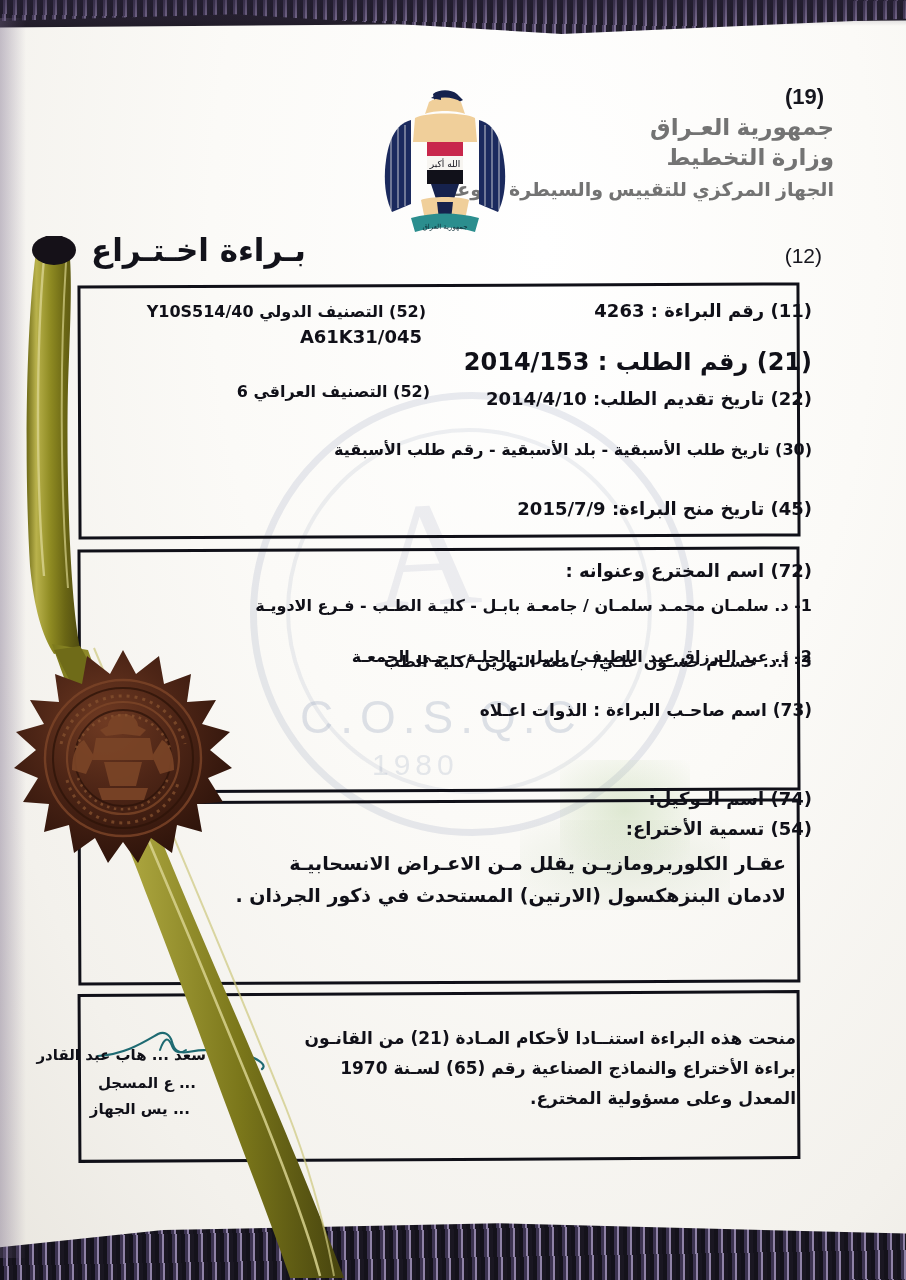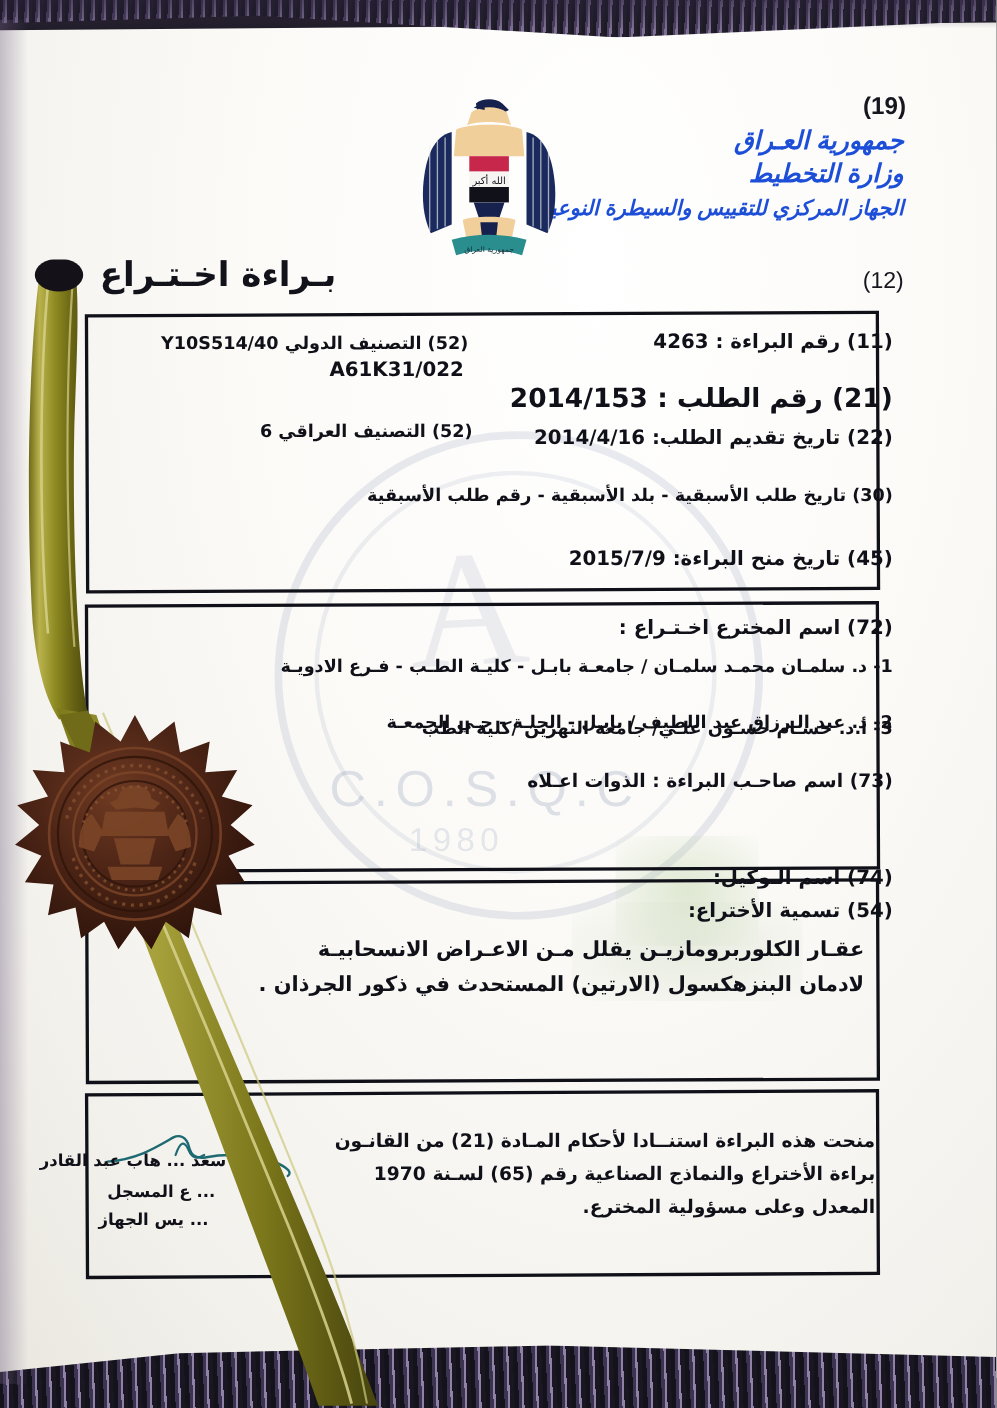--- a/index.html
+++ b/index.html
@@ -132,25 +132,24 @@
     pointer-events: none;
   }
   .code19 {
     position: absolute;
     right: 82px; top: 84px;
     font-size: 22px; font-weight: bold; color: #16161e;
     direction: ltr;
   }
   .hdr-lines {
     position: absolute;
-    right: 84px; top: 112px;
+    right: 72px; top: 112px;
     text-align: right;
-    color: #1d4ed8;
+    color: #737373;
     line-height: 1.32;
-    font-style: italic;
   }
   .hdr-l1 { font-size: 23px; font-weight: bold; letter-spacing: 1px; }
   .hdr-l2 { font-size: 23px; font-weight: bold; letter-spacing: 1px; }
   .hdr-l3 { font-size: 19px; font-weight: bold; margin-top: 4px; }
 
   .emblem {
     position: absolute;
     left: 381px; top: 84px;
     width: 128px; height: 152px;
   }
@@ -329,29 +328,29 @@
 
   <div class="fld r f21">
     <span>(21)</span>
     <span>رقم الطلب :</span>
     <span class="num">2014/153</span>
   </div>
 
   <div class="fld r f22">
     <span>(22)</span>
     <span>تاريخ تقديم الطلب:</span>
-    <span class="num">2014/4/16</span>
+    <span class="num">2014/4/10</span>
   </div>
 
   <div class="fld r f52i">
     <span>(52)</span>
     <span>التصنيف الدولي</span>
     <span class="num">Y10S514/40</span>
   </div>
-  <div class="fld f52i-2">A61K31/022</div>
+  <div class="fld f52i-2">A61K31/045</div>
 
   <div class="fld r f52q">
     <span>(52)</span>
     <span>التصنيف العراقي</span>
     <span class="num">6</span>
   </div>
 
   <div class="fld r f30">
     <span>(30)</span>
     <span>تاريخ طلب الأسبقية   -    بلد الأسبقية    -    رقم طلب الأسبقية</span>
@@ -360,21 +359,21 @@
   <div class="fld r f45">
     <span>(45)</span>
     <span>تاريخ منح البراءة:</span>
     <span class="num">2015/7/9</span>
   </div>
 
   <div class="box box2"></div>
 
   <div class="fld r f72">
     <span>(72)</span>
-    <span>اسم المخترع اخـتـراع :</span>
+    <span>اسم المخترع وعنوانه :</span>
   </div>
   <div class="fld r inv inv1">1- د. سلمـان محمـد سلمـان / جامعـة بابـل - كليـة الطـب - فـرع الادويـة</div>
   <div class="fld r inv inv2">2- د. عبد الـرزاق عبد اللطيف / بابـل - الحلـة - حـي الجمعـة</div>
   <div class="fld r inv inv3">3- أ.د. حسـام حسـون علـي/ جامعة النهرين /كلية الطب</div>
 
   <div class="fld r f73">
     <span>(73)</span>
     <span>اسم صاحـب البراءة :</span>
     <span>الذوات اعـلاه</span>
   </div>

